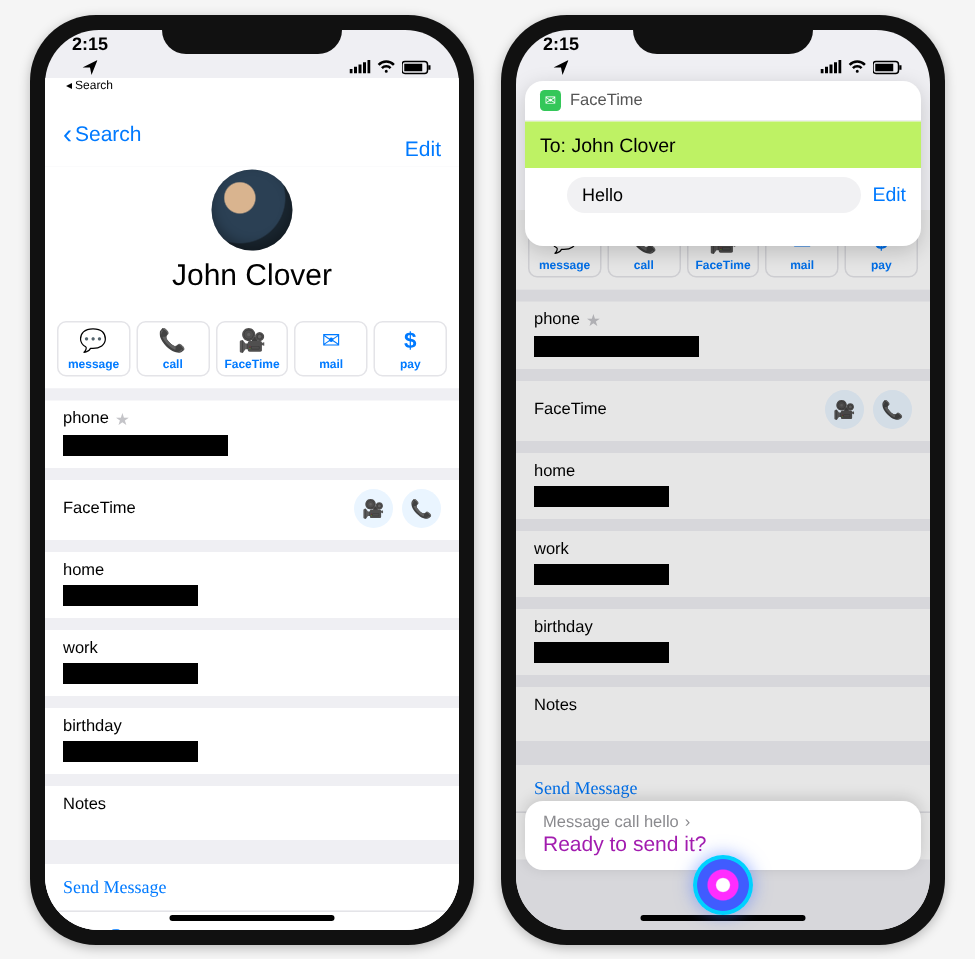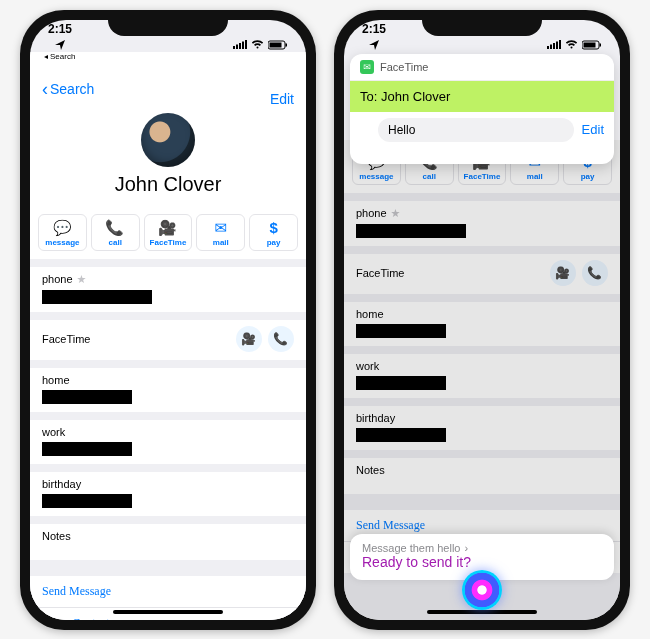--- a/index.html
+++ b/index.html
@@ -367,21 +367,21 @@
           </div>
         <div class="linklist">
           <div class="link">Send Message</div>
           <div class="link">Share Contact</div>
         </div>
       </div>
     </div>
 
     <div class="siricard">
       <div class="subs">
-        <span>Message them hello</span>
+        <span>Message call hello</span>
         <span>›</span>
       </div>
       <div class="prompt">Ready to send it?</div>
     </div>
 
     <div class="siriorb"></div>
     <div class="homebar"></div>
   </div>
 </div>
 

